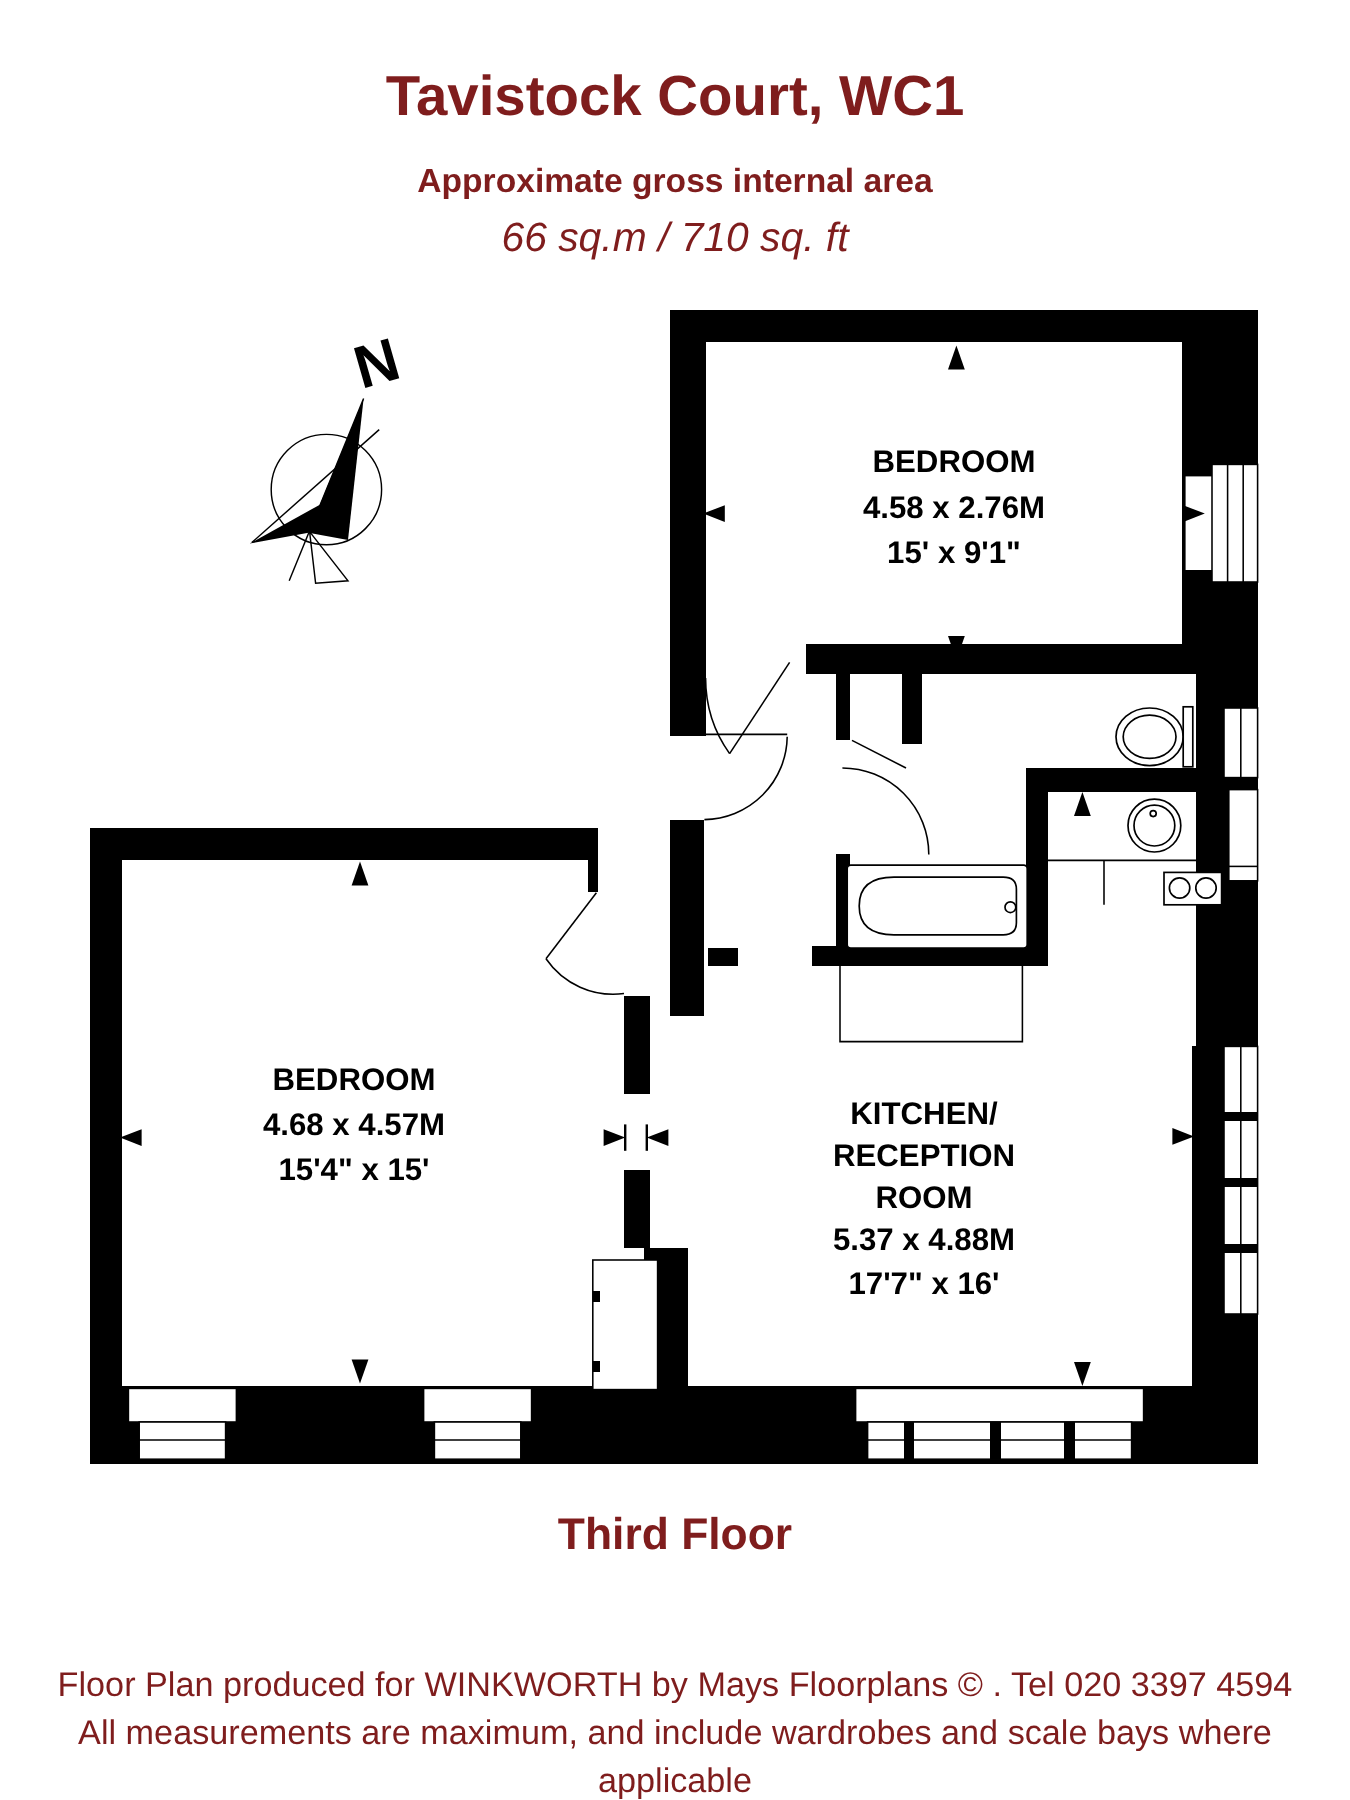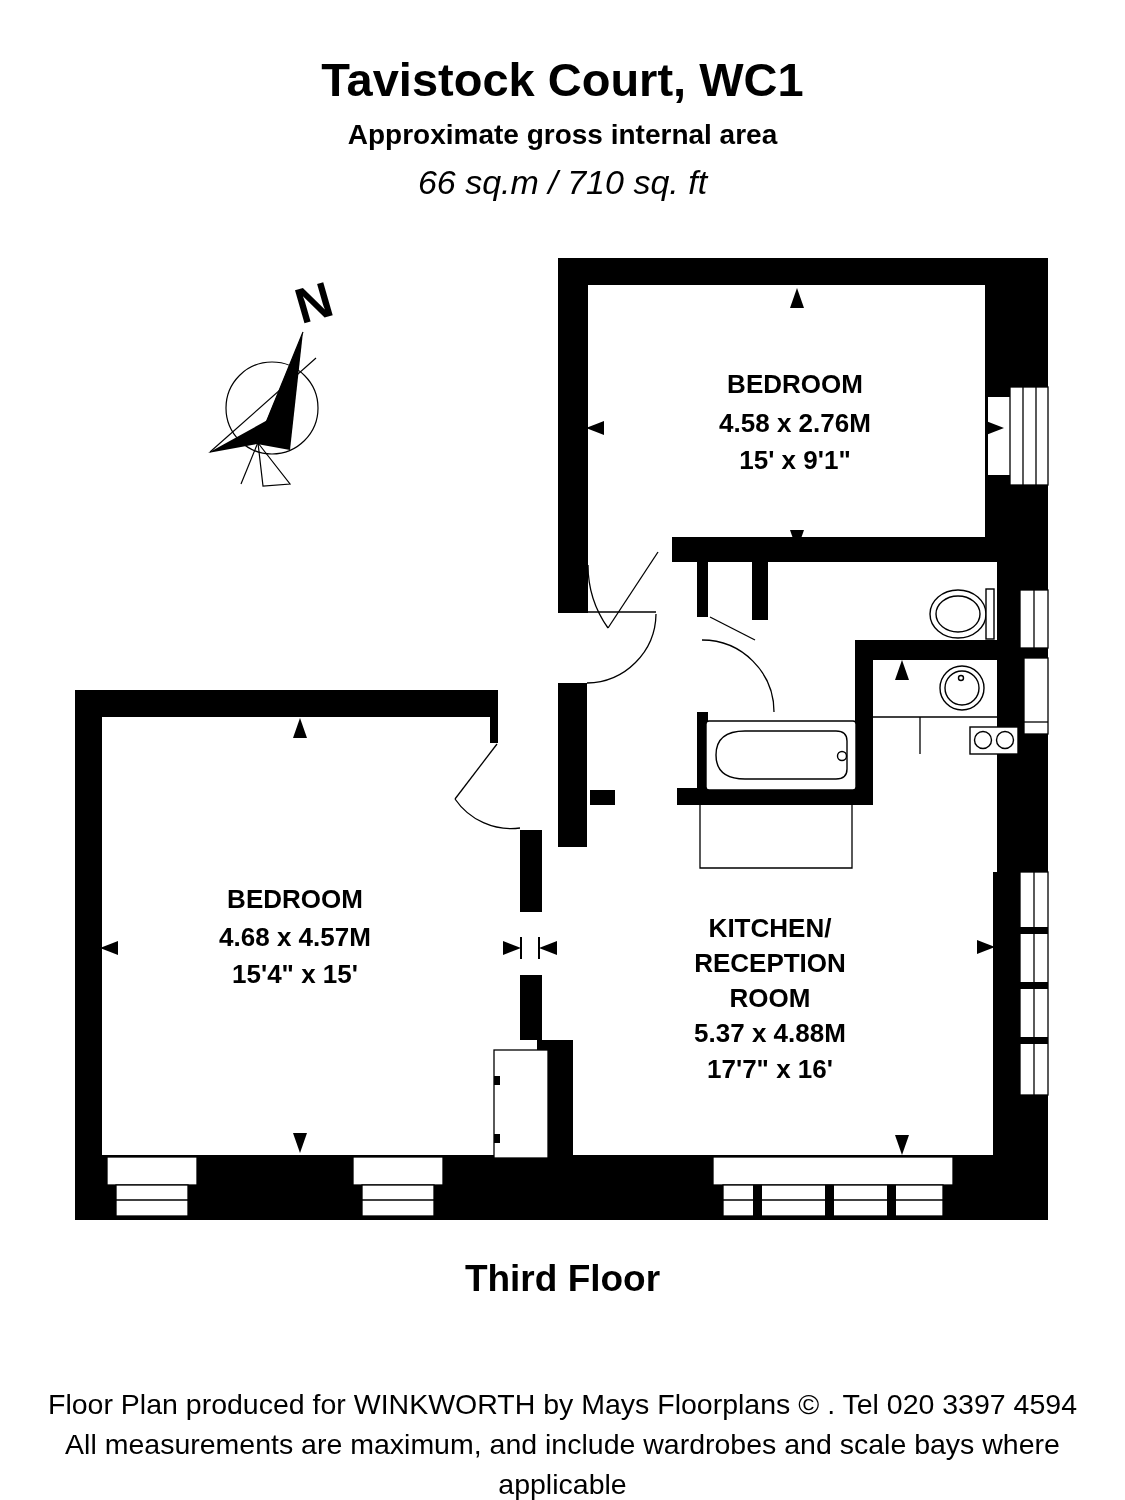--- a/index.html
+++ b/index.html
@@ -1,20 +1,20 @@
 <!DOCTYPE html>
 <html><head>
 <meta charset="utf-8">
 <style>
   html,body{margin:0;padding:0;background:#fff;}
   .page{position:relative;width:1125px;height:1500px;background:#fff;overflow:hidden;
-        font-family:"Liberation Sans",sans-serif;color:#000000;}
+        font-family:"Liberation Sans",sans-serif;color:#7f1d1d;}
   .hdr{position:absolute;left:0;top:0;width:100%;text-align:center;}
   .title{margin:0;padding-top:52px;font-size:47px;font-weight:bold;letter-spacing:0px;}
-  .subtitle{margin-top:12px;font-size:28px;font-weight:bold;}
+  .subtitle{margin-top:28px;font-size:28px;font-weight:bold;}
   .area{margin-top:12px;font-size:34px;font-weight:normal;font-style:italic;}
   .plan{position:absolute;left:0;top:240px;width:1125px;height:1005px;}
   .floorlabel{position:absolute;left:0;top:1258px;width:100%;text-align:center;
               font-size:37px;font-weight:bold;}
   .footer{position:absolute;left:0;top:1384px;width:100%;text-align:center;
           font-size:28.5px;line-height:40px;}
   
   .wall{fill:#000;shape-rendering:crispEdges;}
   .winfill{fill:#fff;stroke:#000;stroke-width:1.3;}
   .winplain{fill:#fff;}

